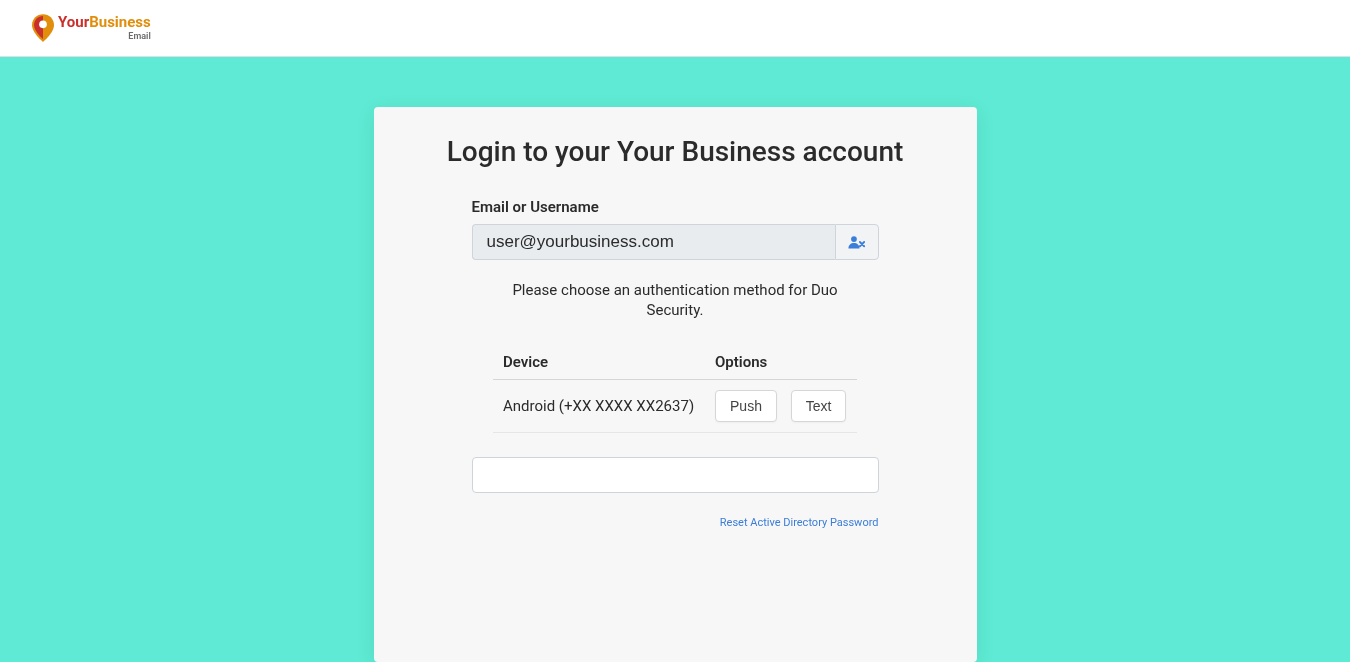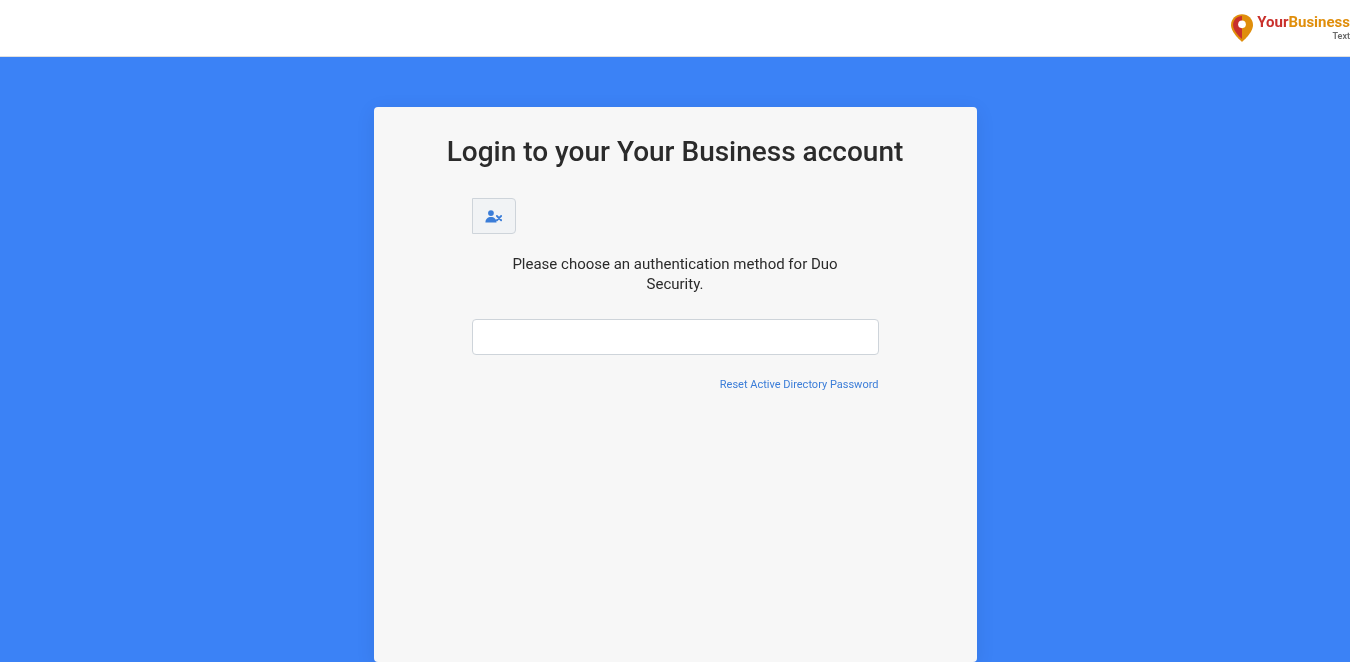--- a/index.html
+++ b/index.html
@@ -14,21 +14,20 @@
       height: 662px;
       overflow: hidden;
     }
     .header {
       height: 57px;
       border-bottom: 1px solid #e0e0e0;
       display: flex;
       align-items: center;
       padding-left: 32px;
       background: #fff;
-      justify-content: flex-end;
     }
     .logo-wrap {
       display: flex;
       align-items: center;
     }
     .logo-pin {
       width: 22px;
       height: 28px;
       margin-right: 4px;
     }
@@ -48,21 +47,21 @@
       color: #e08e0b;
     }
     .logo-sub {
       font-size: 9px;
       color: #6a6a6a;
       text-align: right;
       font-weight: 600;
       margin-top: 2px;
     }
     .page-body {
-      background: #3b82f6;
+      background: #5eead4;
       width: 100%;
       height: calc(100% - 57px);
       display: flex;
       justify-content: center;
       padding-top: 50px;
     }
     .login-card {
       width: 603px;
       background: #f7f7f7;
       border-radius: 4px;
@@ -201,43 +200,62 @@
   <div class="logo-wrap">
     <svg class="logo-pin" viewBox="0 0 24 30">
       <path d="M12 0 C5.4 0 0 5.2 0 11.6 C0 20.3 12 30 12 30 C12 30 24 20.3 24 11.6 C24 5.2 18.6 0 12 0 Z" fill="#e08e0b"></path>
       <path d="M12 2 C6.6 2 2.2 6.3 2.2 11.6 C2.2 18.8 12 27 12 27 L12 2 Z" fill="#c9302c"></path>
       <circle cx="12" cy="11" r="4.2" fill="#ffffff"></circle>
     </svg>
     <div class="logo-text">
       <div class="logo-main">
         <span class="logo-your">Your</span><span class="logo-biz">Business</span>
       </div>
-      <div class="logo-sub">Text</div>
+      <div class="logo-sub">Email</div>
     </div>
   </div>
 </div>
 
 <div class="page-body">
   <div class="login-card">
     <h1 class="card-title">Login to your Your Business account</h1>
 
     <div class="form-area">
 
+      <label class="form-label">Email or Username</label>
       <div class="input-group">
+        <input class="email-input" type="text" readonly="" value="user@yourbusiness.com" style="">
         <div class="input-addon">
           <svg width="17" height="14" viewBox="0 0 20 16">
             <circle cx="7" cy="4.5" r="3.4" fill="#3b7dd8"></circle>
             <path d="M0.5 15.5 C0.5 11.5 3.4 9.2 7 9.2 C10.6 9.2 13.5 11.5 13.5 15.5 Z" fill="#3b7dd8"></path>
             <path d="M14 8 L19 13 M19 8 L14 13" stroke="#3b7dd8" stroke-width="2.1" stroke-linecap="round"></path>
           </svg>
         </div>
       </div>
 
       <div class="help-text">Please choose an authentication method for Duo Security.</div>
 
+      <table class="device-table">
+        <thead>
+          <tr>
+            <th>Device</th>
+            <th>Options</th>
+          </tr>
+        </thead>
+        <tbody>
+          <tr>
+            <td>Android (+XX XXXX XX2637)</td>
+            <td class="options-cell">
+              <button class="option-btn">Push</button>
+              <button class="option-btn">Text</button>
+            </td>
+          </tr>
+        </tbody>
+      </table>
 
       <input class="passcode-input" type="text" value="" style="">
 
 
       <div class="reset-link-wrap">
         <a class="reset-link">Reset Active Directory Password</a>
       </div>
 
     </div>
   </div>

